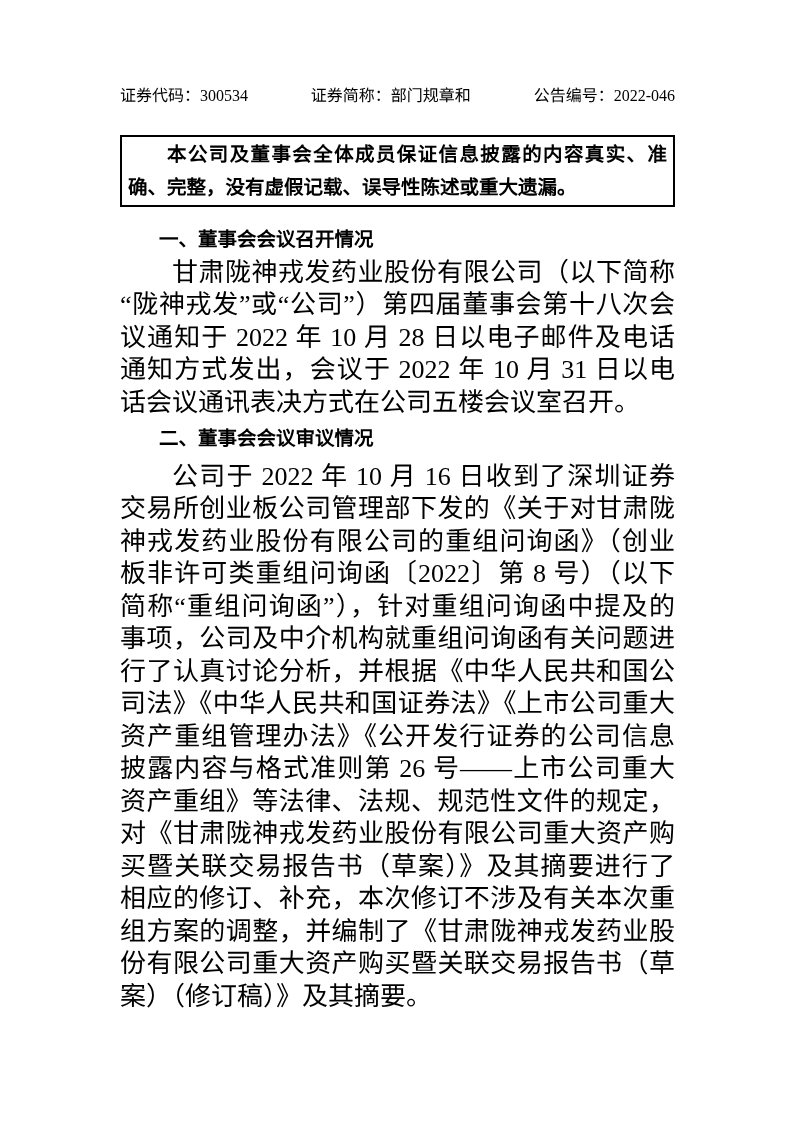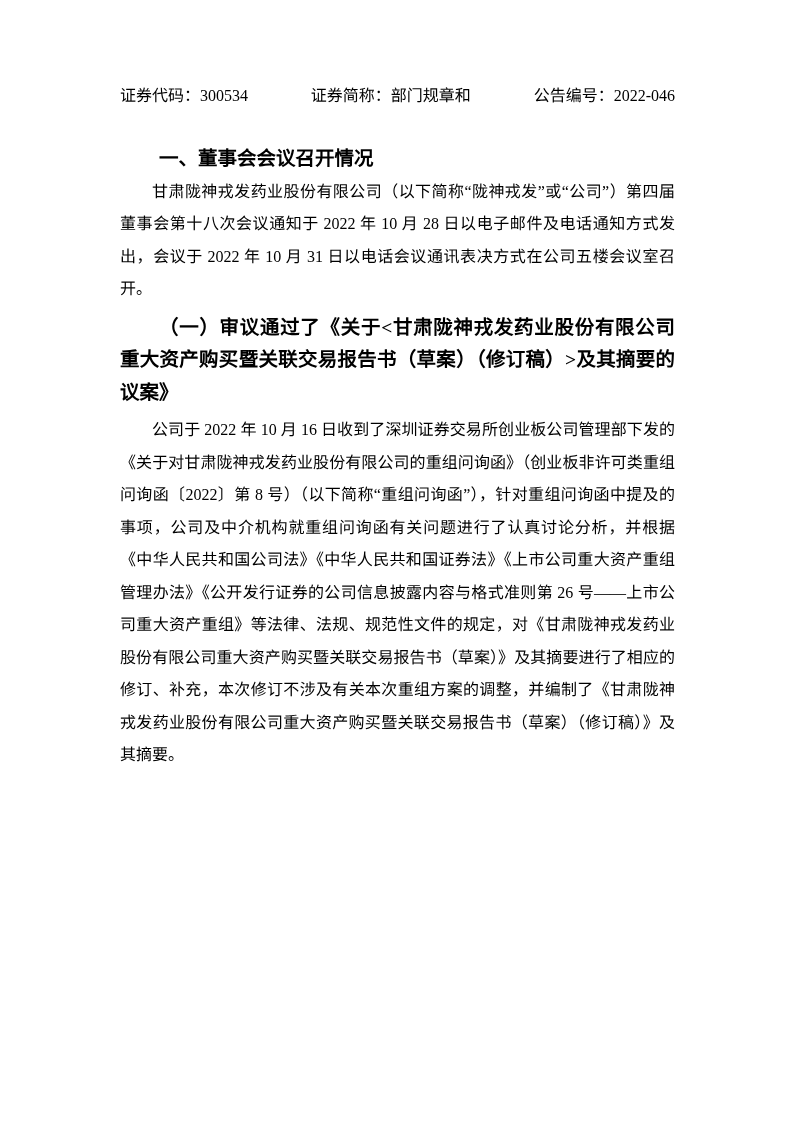--- a/index.html
+++ b/index.html
@@ -50,60 +50,63 @@
     text-align: justify;
   }
   .section-heading {
     margin: 0;
     font-size: 19.5px;
     font-weight: bold;
     line-height: 32.5px;
     text-indent: 2em;
   }
   .section-heading.first {
-    margin-top: 37px;
+    margin-top: 17px;
   }
   .section-heading.second {
     margin-top: 4px;
   }
   .item-heading {
     margin: 6px 0 0 0;
     font-size: 19.5px;
     font-weight: bold;
     line-height: 32.5px;
     text-indent: 2em;
     text-align: justify;
   }
   .body-para {
     margin: 0;
-    font-size: 16px;
+    font-size: 26px;
     line-height: 32.5px;
     text-indent: 2em;
     text-align: justify;
   }
   .body-para.after-item {
     margin-top: 5px;
   }
 </style>
 </head>
 <body>
 
 <div class="page">
 
   <div class="header-row">
     <span>证券代码：300534</span>
     <span>证券简称：部门规章和</span>
     <span>公告编号：2022-046</span>
   </div>
 
 
+  <div class="disclaimer-box">
+    <p class="disclaimer-text">本公司及董事会全体成员保证信息披露的内容真实、准确、完整，没有虚假记载、误导性陈述或重大遗漏。</p>
+  </div>
 
   <p class="section-heading first">一、董事会会议召开情况</p>
 
   <p class="body-para">甘肃陇神戎发药业股份有限公司（以下简称“陇神戎发”或“公司”）第四届董事会第十八次会议通知于 2022 年 10 月 28 日以电子邮件及电话通知方式发出，会议于 2022 年 10 月 31 日以电话会议通讯表决方式在公司五楼会议室召开。</p>
 
 
+  <p class="section-heading second">二、董事会会议审议情况</p>
 
-  <p class="item-heading">（一）审议通过了《关于&lt;甘肃陇神戎发药业股份有限公司重大资产购买暨关联交易报告书（草案）（修订稿）&gt;及其摘要的议案》</p>
 
   <p class="body-para after-item">公司于 2022 年 10 月 16 日收到了深圳证券交易所创业板公司管理部下发的《关于对甘肃陇神戎发药业股份有限公司的重组问询函》（创业板非许可类重组问询函〔2022〕第 8 号）（以下简称“重组问询函”），针对重组问询函中提及的事项，公司及中介机构就重组问询函有关问题进行了认真讨论分析，并根据《中华人民共和国公司法》《中华人民共和国证券法》《上市公司重大资产重组管理办法》《公开发行证券的公司信息披露内容与格式准则第 26 号——上市公司重大资产重组》等法律、法规、规范性文件的规定，对《甘肃陇神戎发药业股份有限公司重大资产购买暨关联交易报告书（草案）》及其摘要进行了相应的修订、补充，本次修订不涉及有关本次重组方案的调整，并编制了《甘肃陇神戎发药业股份有限公司重大资产购买暨关联交易报告书（草案）（修订稿）》及其摘要。</p>
 
 </div>
 
 </body></html>

